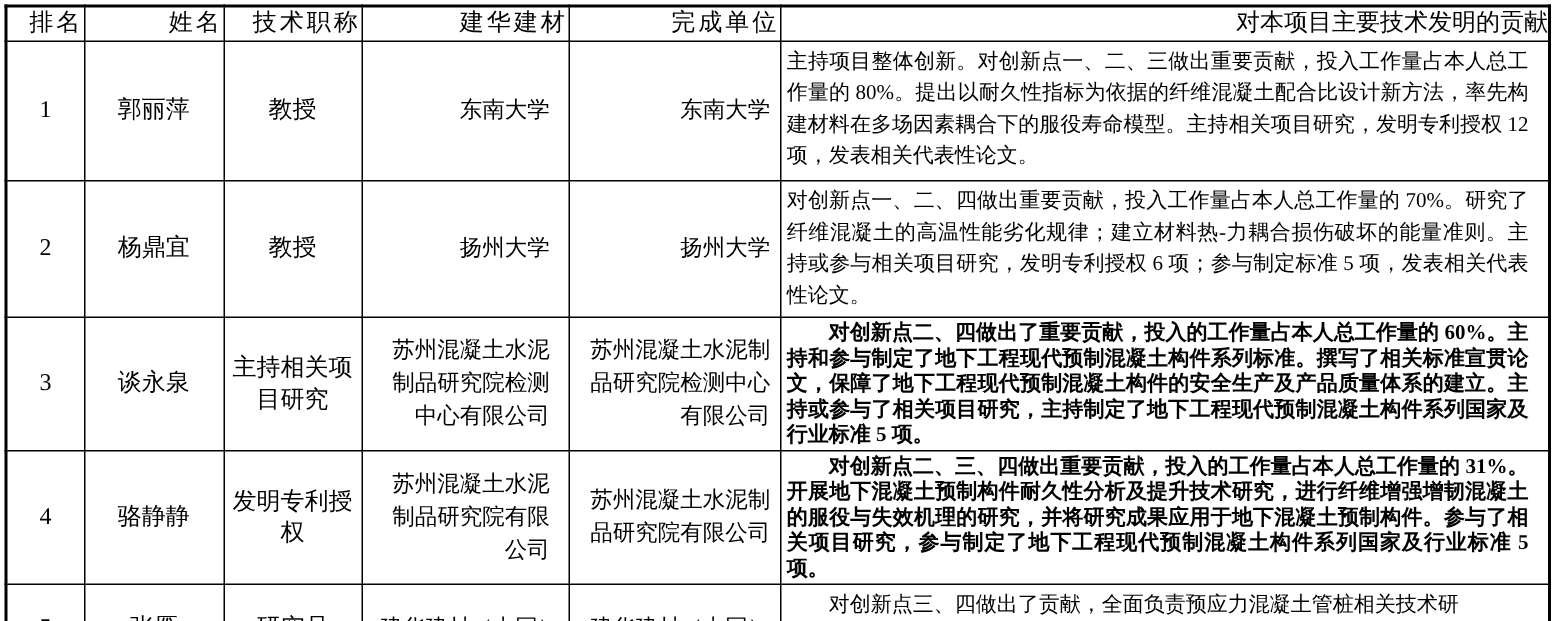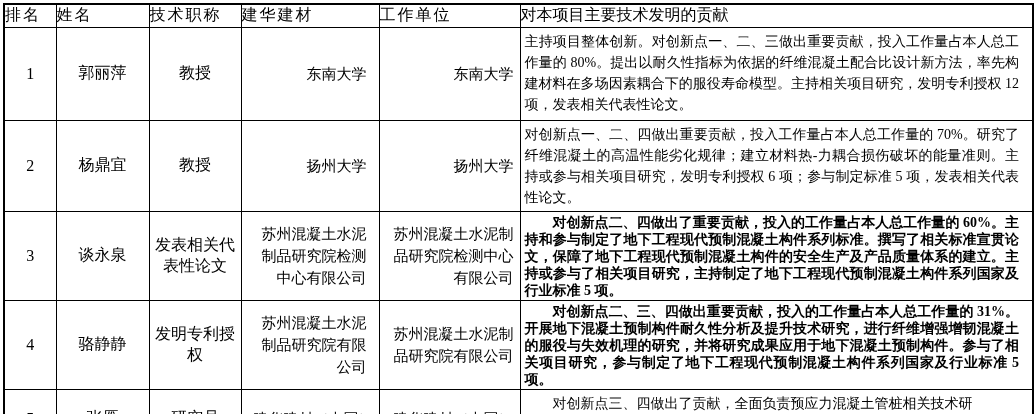--- a/index.html
+++ b/index.html
@@ -10,21 +10,21 @@
   }
   .page { position: absolute; top: 3px; left: 3px; }
   table.tbl {
     border-collapse: collapse; table-layout: fixed;
     width: 1029px; border: 2px solid #000;
     background: #fff;
   }
   .tbl th, .tbl td { border: 1.5px solid #000; padding: 0; overflow: hidden; }
   .tbl thead tr { height: 23px; }
   .tbl th {
-    font-weight: normal; font-size: 16px; text-align: left;
+    font-weight: normal; font-size: 16px; text-align: right;
     vertical-align: middle; white-space: nowrap;
   }
   th.spread { letter-spacing: 2px; }
   tr.r1 { height: 93px; }
   tr.r2 { height: 91px; }
   tr.r3 { height: 89px; }
   tr.r4 { height: 86px; }
   tr.r5 { height: 60px; }
   td.rank, td.name, td.title {
     text-align: center; vertical-align: middle; font-size: 16px;
@@ -57,21 +57,21 @@
       <col style="width:138px">
       <col style="width:141px">
       <col style="width:513px">
     </colgroup>
     <thead>
       <tr>
         <th class="spread">排名</th>
         <th class="spread">姓名</th>
         <th class="spread">技术职称</th>
         <th class="spread">建华建材</th>
-        <th class="spread">工作单位</th>
+        <th class="spread">完成单位</th>
         <th>对本项目主要技术发明的贡献</th>
       </tr>
     </thead>
     <tbody>
       <tr class="r1">
         <td class="rank">1</td>
         <td class="name">郭丽萍</td>
         <td class="title">教授</td>
         <td class="unit wunit">东南大学</td>
         <td class="unit cunit">东南大学</td>
@@ -81,21 +81,21 @@
         <td class="rank">2</td>
         <td class="name">杨鼎宜</td>
         <td class="title">教授</td>
         <td class="unit wunit">扬州大学</td>
         <td class="unit cunit">扬州大学</td>
         <td class="contrib">对创新点一、二、四做出重要贡献，投入工作量占本人总工作量的 70%。研究了纤维混凝土的高温性能劣化规律；建立材料热-力耦合损伤破坏的能量准则。主持或参与相关项目研究，发明专利授权 6 项；参与制定标准 5 项，发表相关代表性论文。</td>
       </tr>
       <tr class="r3">
         <td class="rank">3</td>
         <td class="name">谈永泉</td>
-        <td class="title">发表相关代表性论文</td>
+        <td class="title">主持相关项目研究</td>
         <td class="unit wunit">苏州混凝土水泥制品研究院检测中心有限公司</td>
         <td class="unit cunit">苏州混凝土水泥制品研究院检测中心有限公司</td>
         <td class="contrib tight indent">对创新点二、四做出了重要贡献，投入的工作量占本人总工作量的 60%。主持和参与制定了地下工程现代预制混凝土构件系列标准。撰写了相关标准宣贯论文，保障了地下工程现代预制混凝土构件的安全生产及产品质量体系的建立。主持或参与了相关项目研究，主持制定了地下工程现代预制混凝土构件系列国家及行业标准 5 项。</td>
       </tr>
       <tr class="r4">
         <td class="rank">4</td>
         <td class="name">骆静静</td>
         <td class="title">发明专利授权</td>
         <td class="unit wunit">苏州混凝土水泥制品研究院有限公司</td>
         <td class="unit cunit">苏州混凝土水泥制品研究院有限公司</td>

